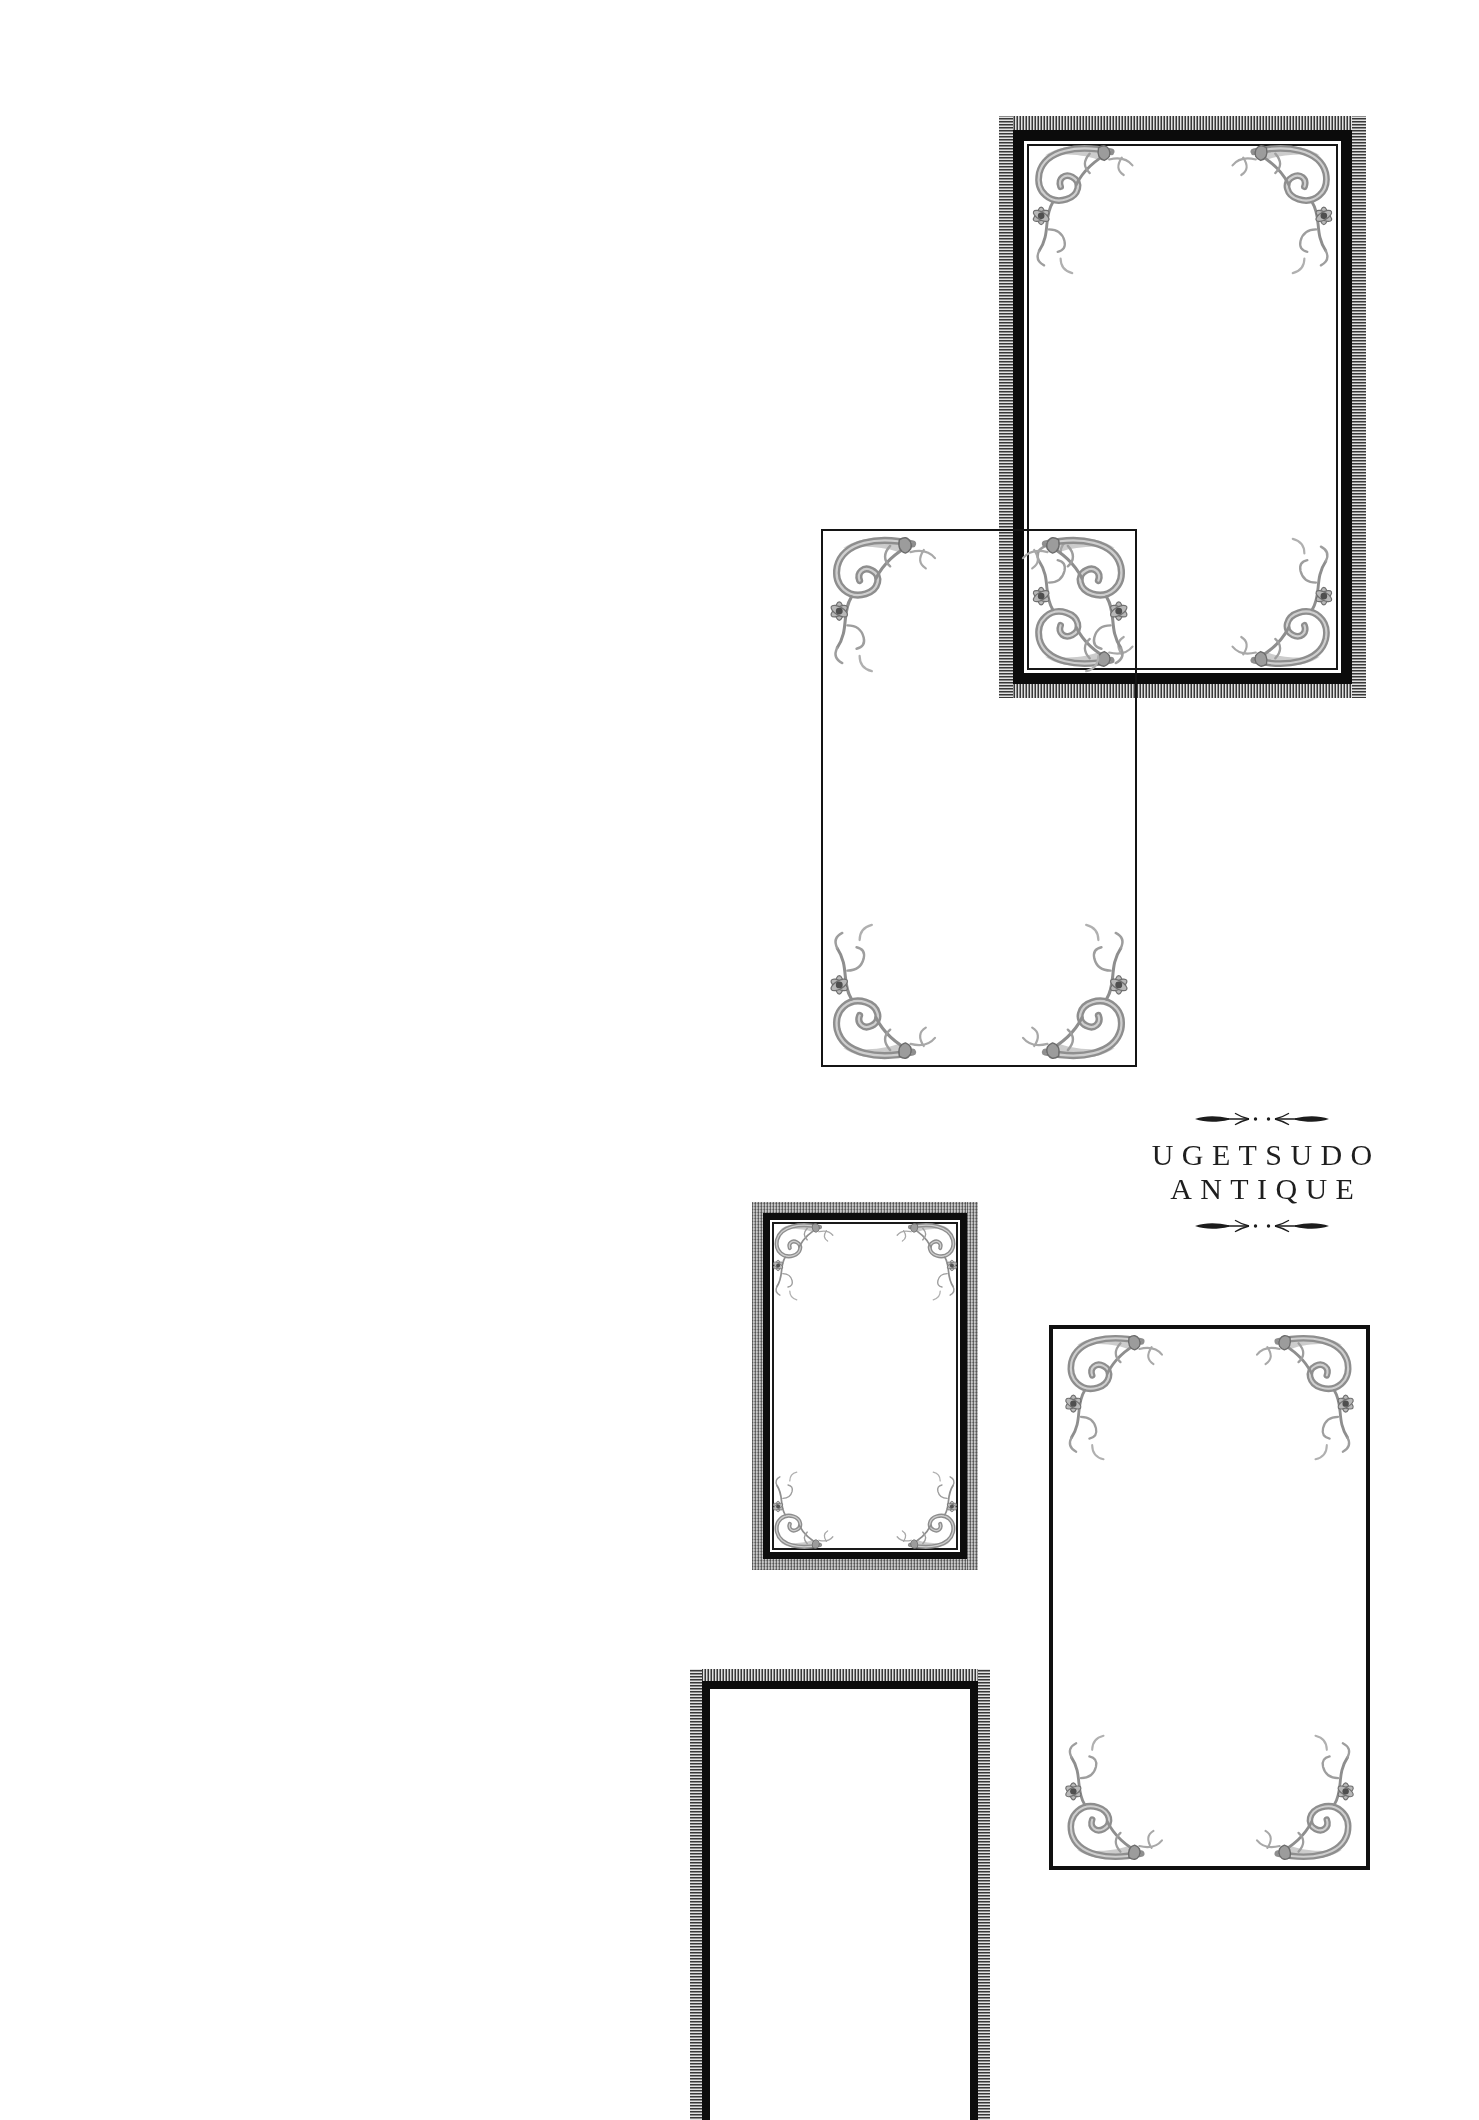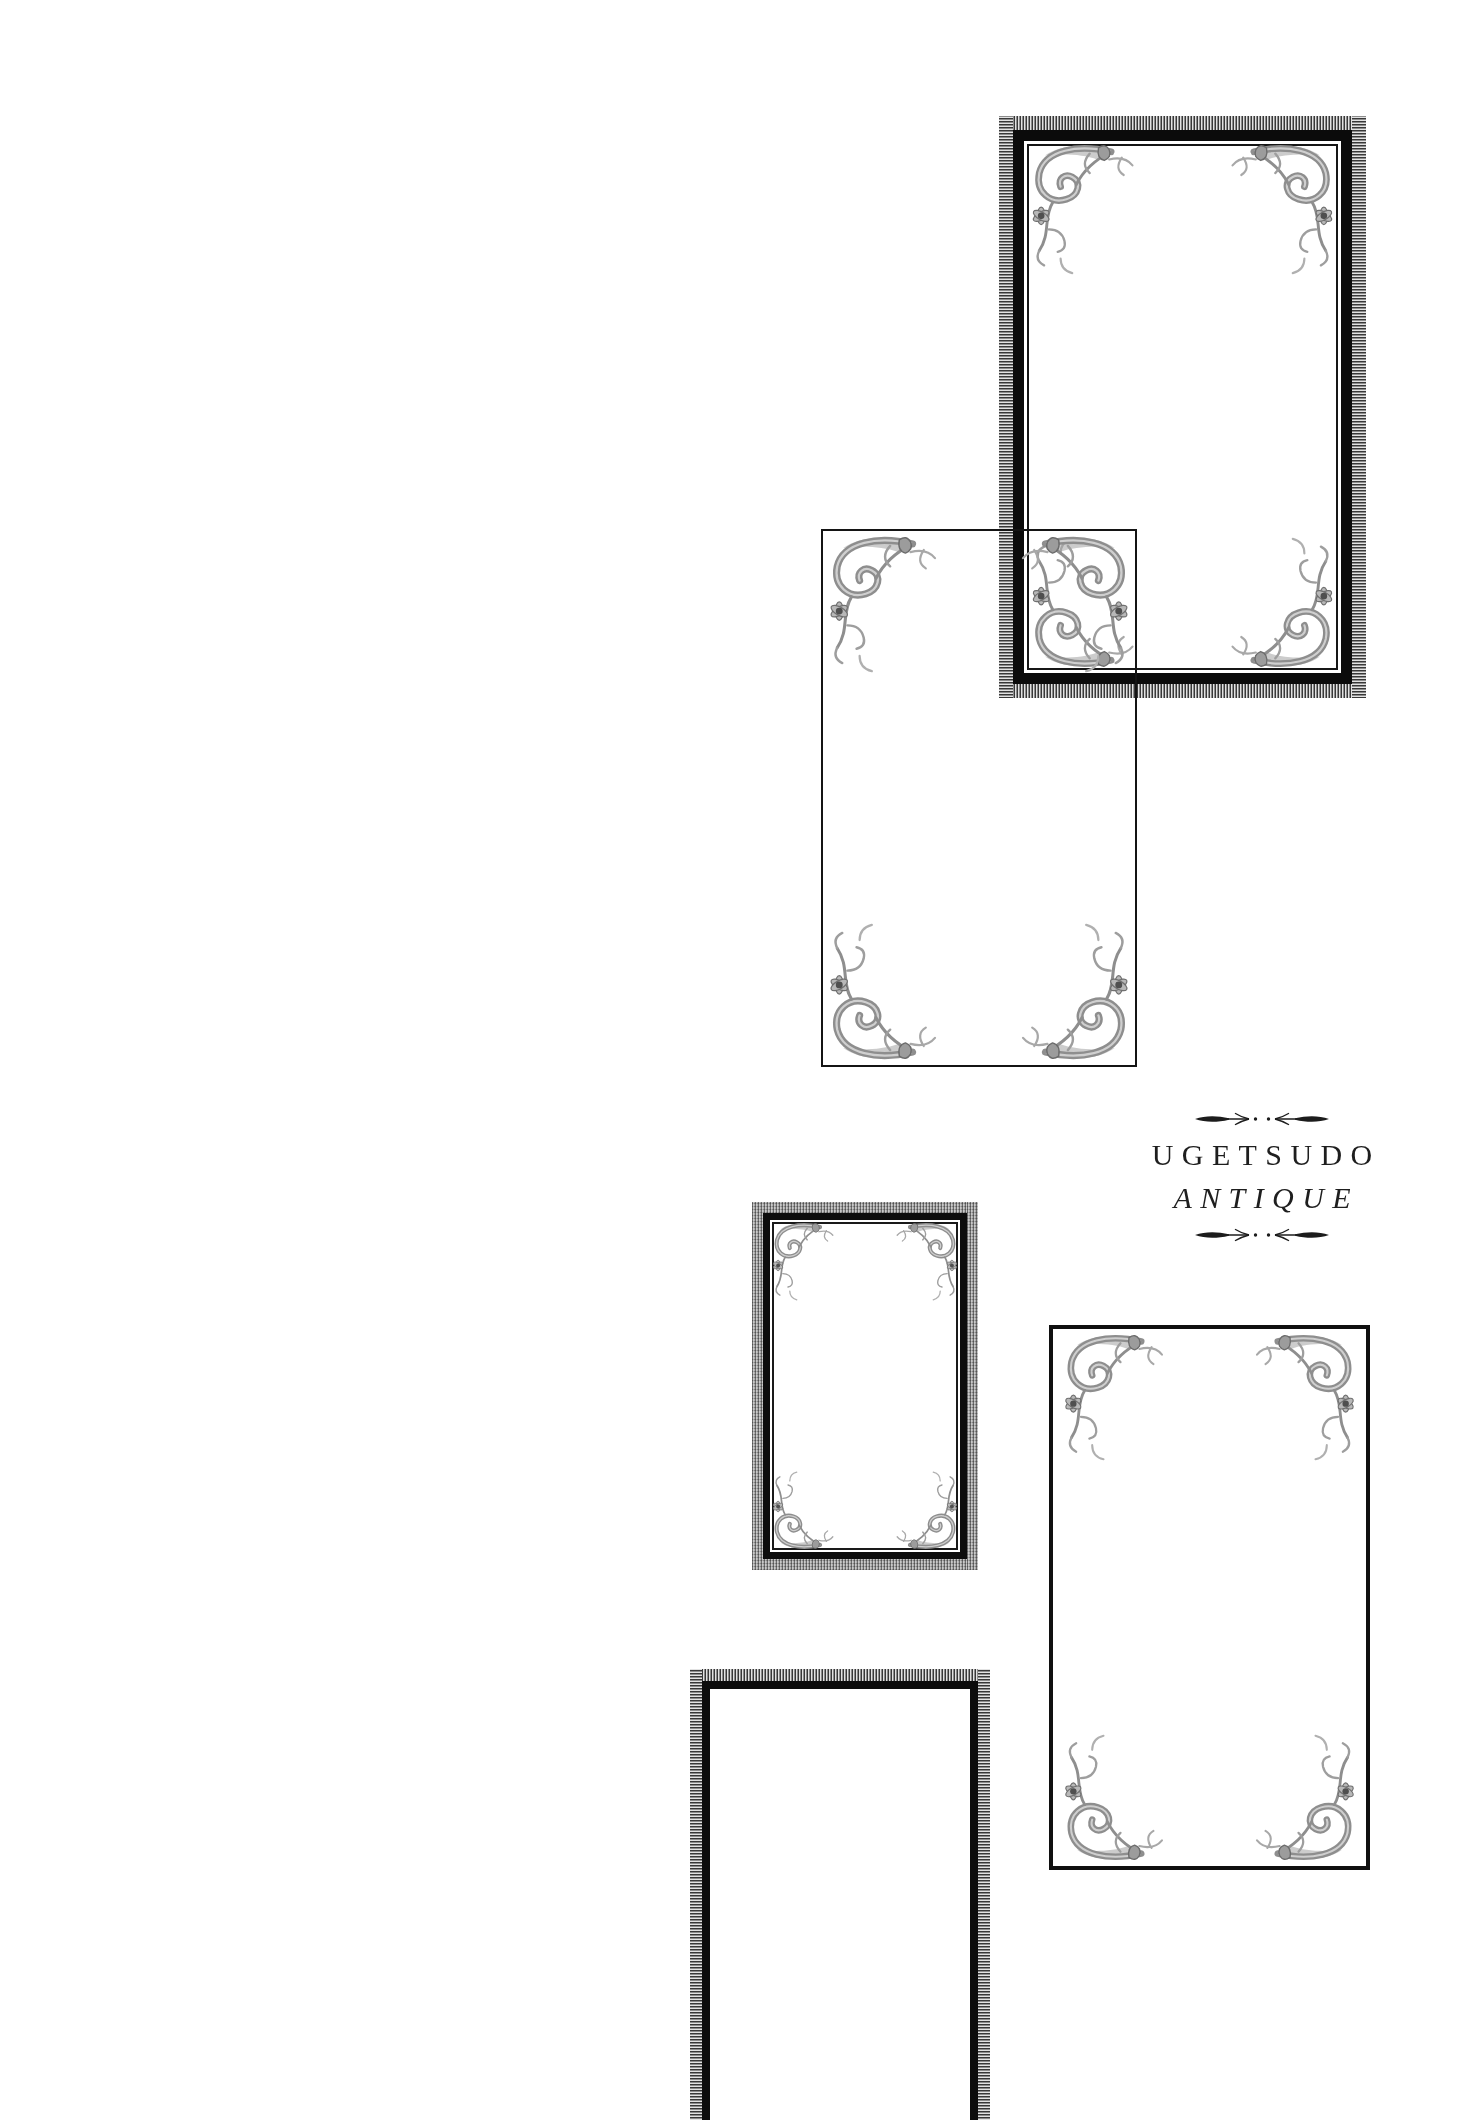--- a/index.html
+++ b/index.html
@@ -43,21 +43,21 @@
   .f2 .orn.br{right:2px;bottom:2px;}
 
   
   .logo{position:absolute;left:1140px;top:1112px;width:244px;text-align:center;z-index:2;}
   .divider{display:block;margin:0 auto;width:140px;height:14px;}
   .brand-line{
     color:#1e1e1e;font-size:30px;line-height:34px;font-weight:normal;
     letter-spacing:0.28em;padding-left:0.28em;white-space:nowrap;
   }
   .brand-line.l1{margin-top:12px;}
-  .brand-line.l2{margin-top:9px;font-style:italic;}
+  .brand-line.l2{margin-top:0;}
   .divider.bottom{margin-top:13px;}
 
   
   .f3{left:752px;top:1202px;width:226px;height:368px;z-index:2;}
   .f3 .rib-t{left:0;right:0;top:0;height:11px;}
   .f3 .rib-b{left:0;right:0;bottom:0;height:11px;}
   .f3 .rib-l{left:0;top:0;bottom:0;width:11px;}
   .f3 .rib-r{right:0;top:0;bottom:0;width:11px;}
   .f3 .blk{position:absolute;inset:11px;border:7px solid #0d0d0d;}
   .f3 .thin{position:absolute;inset:20px;border:2px solid #1a1a1a;}

